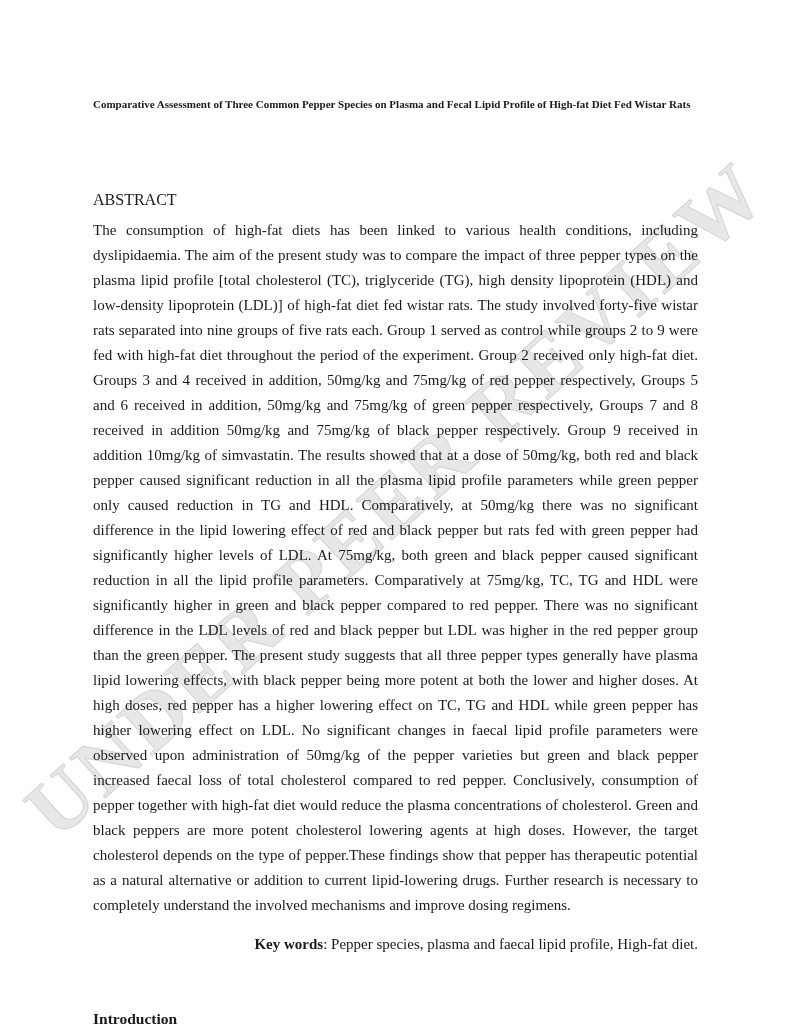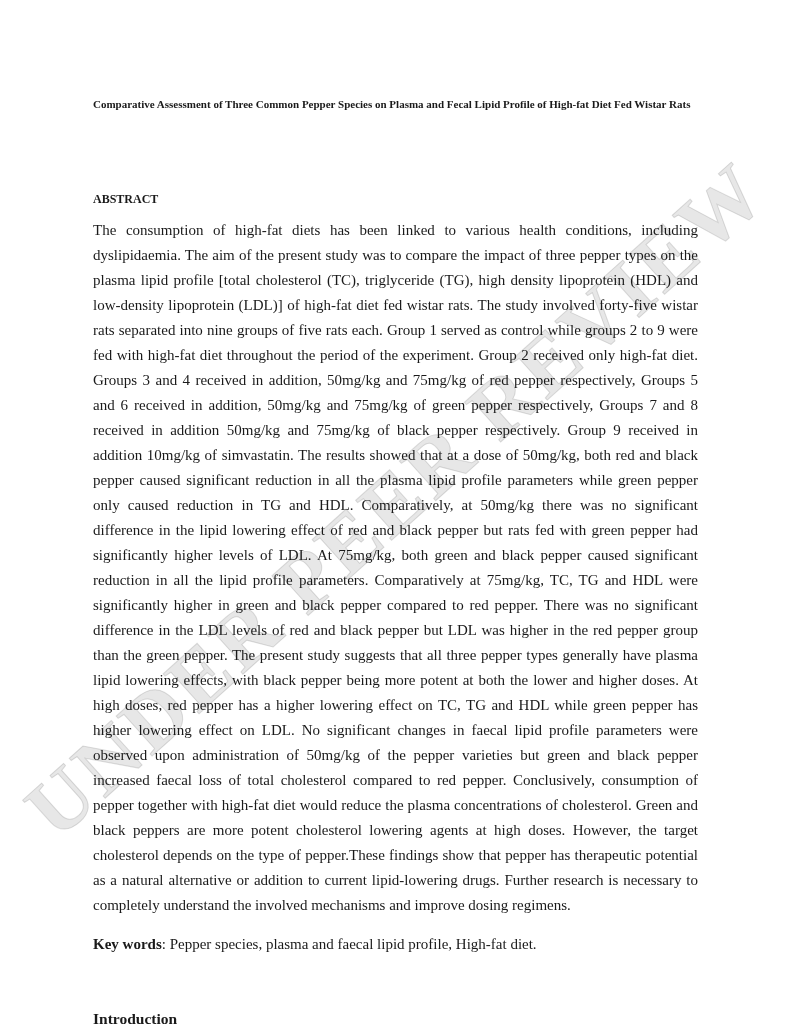--- a/index.html
+++ b/index.html
@@ -41,36 +41,36 @@
     z-index: 2;
   }
   .title {
     font-size: 11px;
     font-weight: bold;
     line-height: 28px;
     margin: 0 0 72px 0;
     text-align: left;
   }
   .abstract-heading {
-    font-size: 12px;
-    font-weight: bold;
+    font-size: 16px;
+    font-weight: normal;
     margin: 0 0 9px 0;
     line-height: 19px;
   }
   .abstract-body {
     font-size: 15px;
     line-height: 25px;
     text-align: justify;
     margin: 0;
   }
   .keywords {
     font-size: 15px;
     line-height: 19.3px;
     margin: 17px 0 0 0;
-    text-align: left;
+    text-align: right;
   }
   .keywords .kw-label {
     font-weight: bold;
   }
   .intro-heading {
     font-size: 15.5px;
     font-weight: bold;
     margin: 55px 0 3px 0;
     line-height: 19px;
   }

